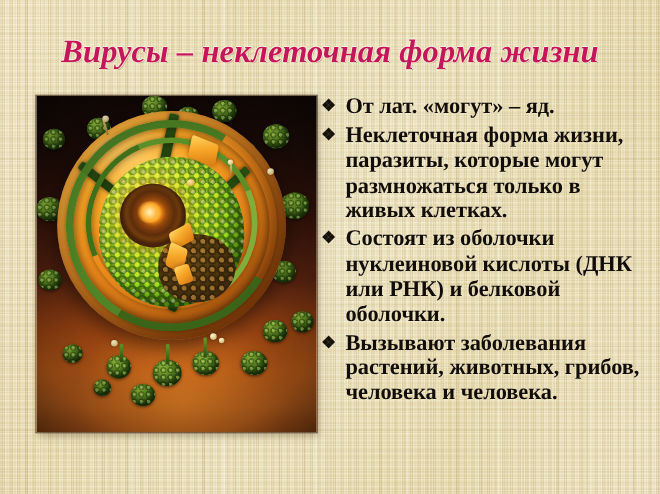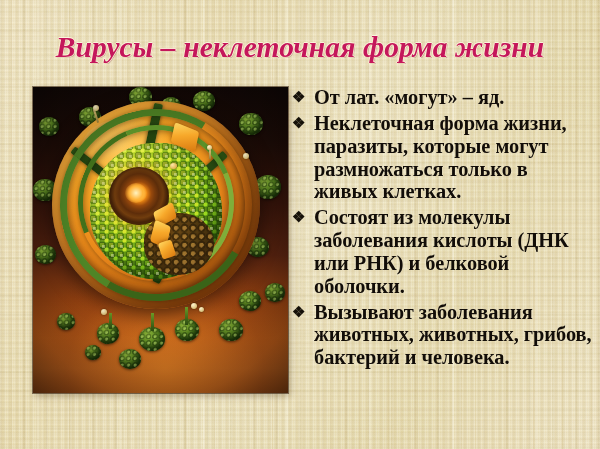--- a/index.html
+++ b/index.html
@@ -513,21 +513,21 @@
     <li class="bullet-item">
       <span class="bullet-marker">❖</span>
       <span class="bullet-text">От лат. «могут» – яд.</span>
     </li>
     <li class="bullet-item">
       <span class="bullet-marker">❖</span>
       <span class="bullet-text">Неклеточная форма жизни, паразиты, которые могут размножаться только в живых клетках.</span>
     </li>
     <li class="bullet-item">
       <span class="bullet-marker">❖</span>
-      <span class="bullet-text">Состоят из молекулы заболевания кислоты (ДНК или РНК) и белковой оболочки.</span>
+      <span class="bullet-text">Состоят из оболочки нуклеиновой кислоты (ДНК или РНК) и белковой оболочки.</span>
     </li>
     <li class="bullet-item">
       <span class="bullet-marker">❖</span>
-      <span class="bullet-text">Вызывают заболевания животных, животных, грибов, бактерий и человека.</span>
+      <span class="bullet-text">Вызывают заболевания растений, животных, грибов, человека и человека.</span>
     </li>
   </ul>
 
 </div>
 
 </body></html>

